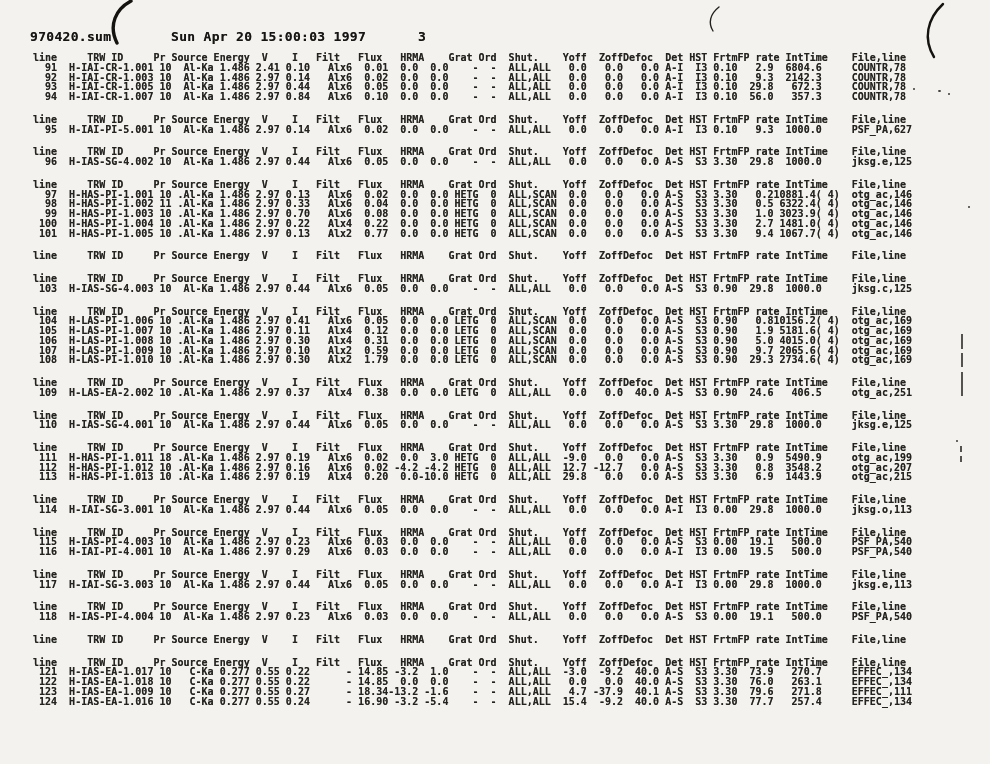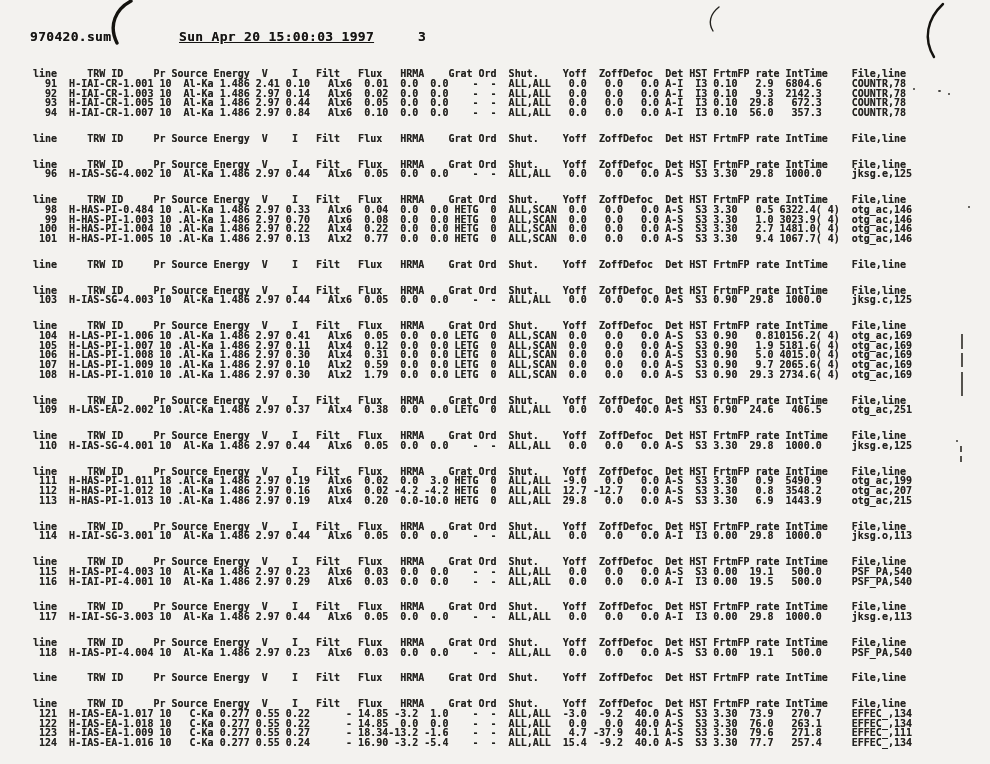--- a/index.html
+++ b/index.html
@@ -9,24 +9,24 @@
     font-family:"DejaVu Sans Mono","Liberation Mono",monospace;
     color:#201f1d;
   }
   .tophdr span{
     position:absolute;top:30px;
     font:700 13px/14px "DejaVu Sans Mono","Liberation Mono",monospace;
     color:#161513;letter-spacing:.3px;white-space:pre;
     text-shadow:0 0 .6px rgba(20,20,20,.6);
   }
   .fname{left:30px;}
-  .fdate{left:179px;text-decoration:underline;}
+  .fdate{left:171px;}
   .fpage{left:418px;}
   .doc{position:absolute;left:33px;top:53px;width:900px;}
-  .group{margin:16px 0 13px 0;}
+  .group{margin:0 0 13px 0;}
   .ln{
     white-space:pre;height:9.75px;
     font:700 10px/9.75px "DejaVu Sans Mono","Liberation Mono",monospace;
     color:#242320;letter-spacing:0;
     text-shadow:0 0 .5px rgba(35,33,30,.55);
   }
   .marks{position:absolute;left:0;top:0;pointer-events:none;}
   .speck{position:absolute;background:#3a3935;border-radius:50%;}
   .edgeline{position:absolute;background:#55534e;}
 </style>
@@ -44,28 +44,30 @@
   <div class="doc" id="table-root">
       <div class="group">
         <div class="ln">line     TRW ID     Pr Source Energy  V    I   Filt   Flux   HRMA    Grat Ord  Shut.    Yoff  ZoffDefoc  Det HST FrtmFP rate IntTime    File,line </div>
         <div class="ln">  91  H-IAI-CR-1.001 10  Al-Ka 1.486 2.41 0.10   Alx6  0.01  0.0  0.0    -  -  ALL,ALL   0.0   0.0   0.0 A-I  I3 0.10   2.9  6804.6     COUNTR,78 </div>
         <div class="ln">  92  H-IAI-CR-1.003 10  Al-Ka 1.486 2.97 0.14   Alx6  0.02  0.0  0.0    -  -  ALL,ALL   0.0   0.0   0.0 A-I  I3 0.10   9.3  2142.3     COUNTR,78 </div>
         <div class="ln">  93  H-IAI-CR-1.005 10  Al-Ka 1.486 2.97 0.44   Alx6  0.05  0.0  0.0    -  -  ALL,ALL   0.0   0.0   0.0 A-I  I3 0.10  29.8   672.3     COUNTR,78 </div>
         <div class="ln">  94  H-IAI-CR-1.007 10  Al-Ka 1.486 2.97 0.84   Alx6  0.10  0.0  0.0    -  -  ALL,ALL   0.0   0.0   0.0 A-I  I3 0.10  56.0   357.3     COUNTR,78 </div>
       </div>
       <div class="group">
         <div class="ln">line     TRW ID     Pr Source Energy  V    I   Filt   Flux   HRMA    Grat Ord  Shut.    Yoff  ZoffDefoc  Det HST FrtmFP rate IntTime    File,line </div>
+        <div class="ln">  95  H-IAI-PI-5.001 10  Al-Ka 1.486 2.97 0.14   Alx6  0.02  0.0  0.0    -  -  ALL,ALL   0.0   0.0   0.0 A-I  I3 0.10   9.3  1000.0     PSF_PA,627</div>
       </div>
       <div class="group">
         <div class="ln">line     TRW ID     Pr Source Energy  V    I   Filt   Flux   HRMA    Grat Ord  Shut.    Yoff  ZoffDefoc  Det HST FrtmFP rate IntTime    File,line </div>
         <div class="ln">  96  H-IAS-SG-4.002 10  Al-Ka 1.486 2.97 0.44   Alx6  0.05  0.0  0.0    -  -  ALL,ALL   0.0   0.0   0.0 A-S  S3 3.30  29.8  1000.0     jksg.e,125</div>
       </div>
       <div class="group">
         <div class="ln">line     TRW ID     Pr Source Energy  V    I   Filt   Flux   HRMA    Grat Ord  Shut.    Yoff  ZoffDefoc  Det HST FrtmFP rate IntTime    File,line </div>
-        <div class="ln">  98  H-HAS-PI-0.484 10 .Al-Ka 1.486 2.97 0.33   Alx6  0.04  0.0  0.0 HETG  0  ALL,SCAN  0.0   0.0   0.0 A-S  S3 3.30   0.5 6322.4( 4)  otg_ac,146</div>
+        <div class="ln">  97  H-HAS-PI-1.001 10 .Al-Ka 1.486 2.97 0.13   Alx6  0.02  0.0  0.0 HETG  0  ALL,SCAN  0.0   0.0   0.0 A-S  S3 3.30   0.210881.4( 4)  otg_ac,146</div>
+        <div class="ln">  98  H-HAS-PI-1.002 11 .Al-Ka 1.486 2.97 0.33   Alx6  0.04  0.0  0.0 HETG  0  ALL,SCAN  0.0   0.0   0.0 A-S  S3 3.30   0.5 6322.4( 4)  otg_ac,146</div>
         <div class="ln">  99  H-HAS-PI-1.003 10 .Al-Ka 1.486 2.97 0.70   Alx6  0.08  0.0  0.0 HETG  0  ALL,SCAN  0.0   0.0   0.0 A-S  S3 3.30   1.0 3023.9( 4)  otg_ac,146</div>
         <div class="ln"> 100  H-HAS-PI-1.004 10 .Al-Ka 1.486 2.97 0.22   Alx4  0.22  0.0  0.0 HETG  0  ALL,SCAN  0.0   0.0   0.0 A-S  S3 3.30   2.7 1481.0( 4)  otg_ac,146</div>
         <div class="ln"> 101  H-HAS-PI-1.005 10 .Al-Ka 1.486 2.97 0.13   Alx2  0.77  0.0  0.0 HETG  0  ALL,SCAN  0.0   0.0   0.0 A-S  S3 3.30   9.4 1067.7( 4)  otg_ac,146</div>
       </div>
       <div class="group">
         <div class="ln">line     TRW ID     Pr Source Energy  V    I   Filt   Flux   HRMA    Grat Ord  Shut.    Yoff  ZoffDefoc  Det HST FrtmFP rate IntTime    File,line </div>
       </div>
       <div class="group">
         <div class="ln">line     TRW ID     Pr Source Energy  V    I   Filt   Flux   HRMA    Grat Ord  Shut.    Yoff  ZoffDefoc  Det HST FrtmFP rate IntTime    File,line </div>
         <div class="ln"> 103  H-IAS-SG-4.003 10  Al-Ka 1.486 2.97 0.44   Alx6  0.05  0.0  0.0    -  -  ALL,ALL   0.0   0.0   0.0 A-S  S3 0.90  29.8  1000.0     jksg.c,125</div>

